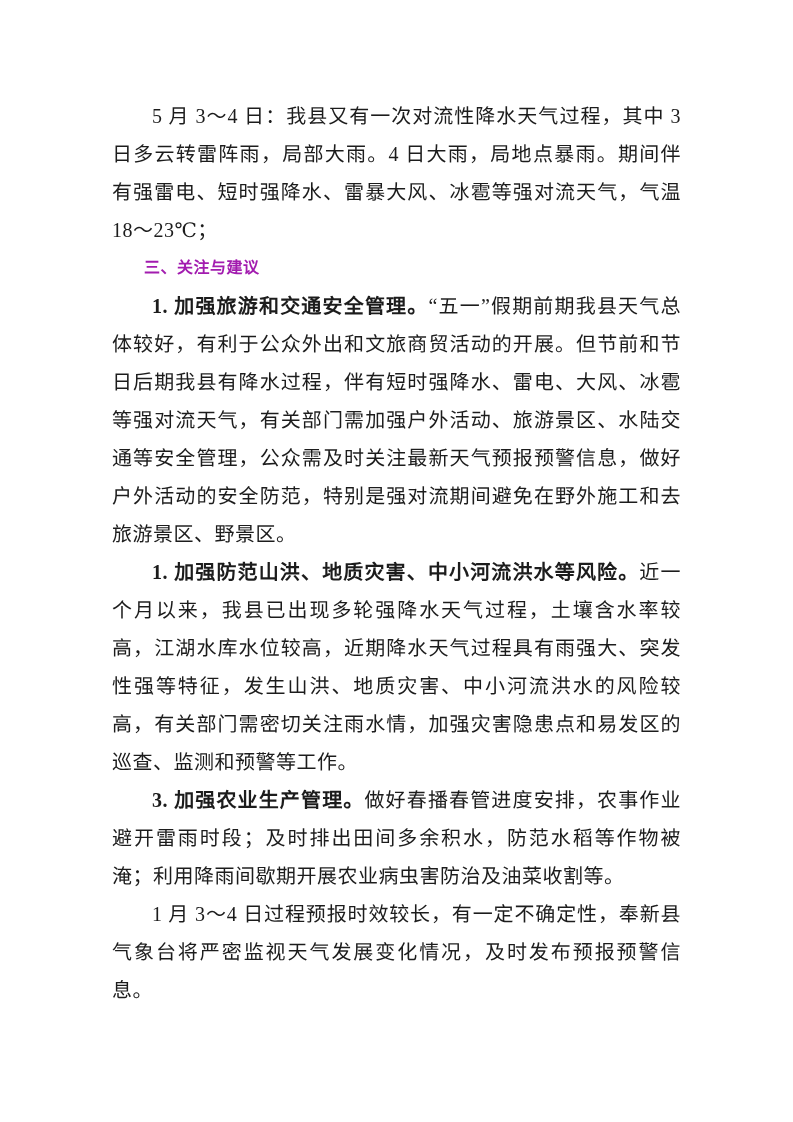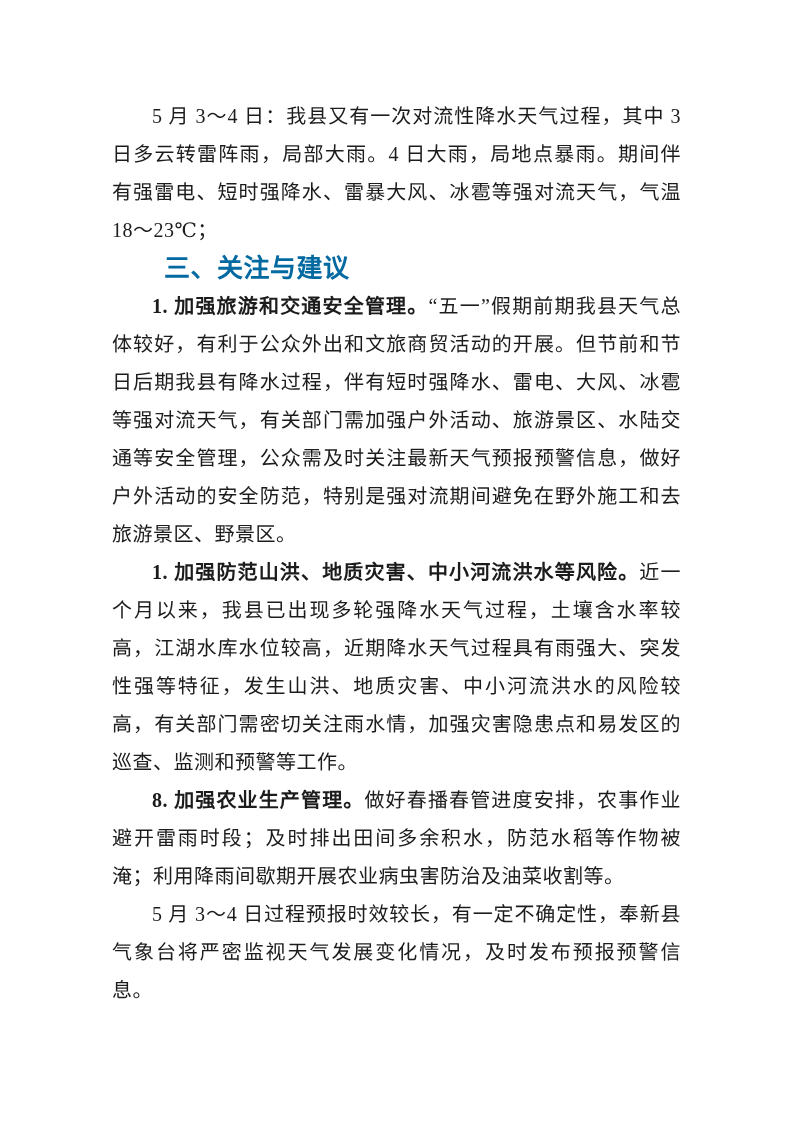--- a/index.html
+++ b/index.html
@@ -27,40 +27,40 @@
     text-indent: 2em;
     letter-spacing: 0.5px;
   }
   .body-para .lead {
     font-weight: 700;
     margin-top: 22px;
   }
   .section-heading {
     margin: 0;
     font-family: "Liberation Sans", "DejaVu Sans", sans-serif;
-    font-size: 26px;
+    font-size: 16px;
     line-height: 38px;
     font-weight: 700;
-    color: #0369a1;
+    color: #a21caf;
     text-indent: 2em;
     text-align: left;
     letter-spacing: 0.5px;
   }
 </style>
 </head>
 <body>
 
 <div class="page">
 
   <p class="body-para">5 月 3～4 日：我县又有一次对流性降水天气过程，其中 3 日多云转雷阵雨，局部大雨。4 日大雨，局地点暴雨。期间伴有强雷电、短时强降水、雷暴大风、冰雹等强对流天气，气温 18～23℃；</p>
 
 
   <h2 class="section-heading">三、关注与建议</h2>
 
   <p class="body-para"><span class="lead">1. 加强旅游和交通安全管理。</span><span>“五一”假期前期我县天气总体较好，有利于公众外出和文旅商贸活动的开展。但节前和节日后期我县有降水过程，伴有短时强降水、雷电、大风、冰雹等强对流天气，有关部门需加强户外活动、旅游景区、水陆交通等安全管理，公众需及时关注最新天气预报预警信息，做好户外活动的安全防范，特别是强对流期间避免在野外施工和去旅游景区、野景区。</span></p>
 
   <p class="body-para"><span class="lead">1. 加强防范山洪、地质灾害、中小河流洪水等风险。</span><span>近一个月以来，我县已出现多轮强降水天气过程，土壤含水率较高，江湖水库水位较高，近期降水天气过程具有雨强大、突发性强等特征，发生山洪、地质灾害、中小河流洪水的风险较高，有关部门需密切关注雨水情，加强灾害隐患点和易发区的巡查、监测和预警等工作。</span></p>
 
-  <p class="body-para"><span class="lead">8. 加强农业生产管理。</span><span>做好春播春管进度安排，农事作业避开雷雨时段；及时排出田间多余积水，防范水稻等作物被淹；利用降雨间歇期开展农业病虫害防治及油菜收割等。</span></p>
+  <p class="body-para"><span class="lead">3. 加强农业生产管理。</span><span>做好春播春管进度安排，农事作业避开雷雨时段；及时排出田间多余积水，防范水稻等作物被淹；利用降雨间歇期开展农业病虫害防治及油菜收割等。</span></p>
 
-  <p class="body-para">5 月 3～4 日过程预报时效较长，有一定不确定性，奉新县气象台将严密监视天气发展变化情况，及时发布预报预警信息。</p>
+  <p class="body-para">1 月 3～4 日过程预报时效较长，有一定不确定性，奉新县气象台将严密监视天气发展变化情况，及时发布预报预警信息。</p>
 
 </div>
 
 </body></html>

